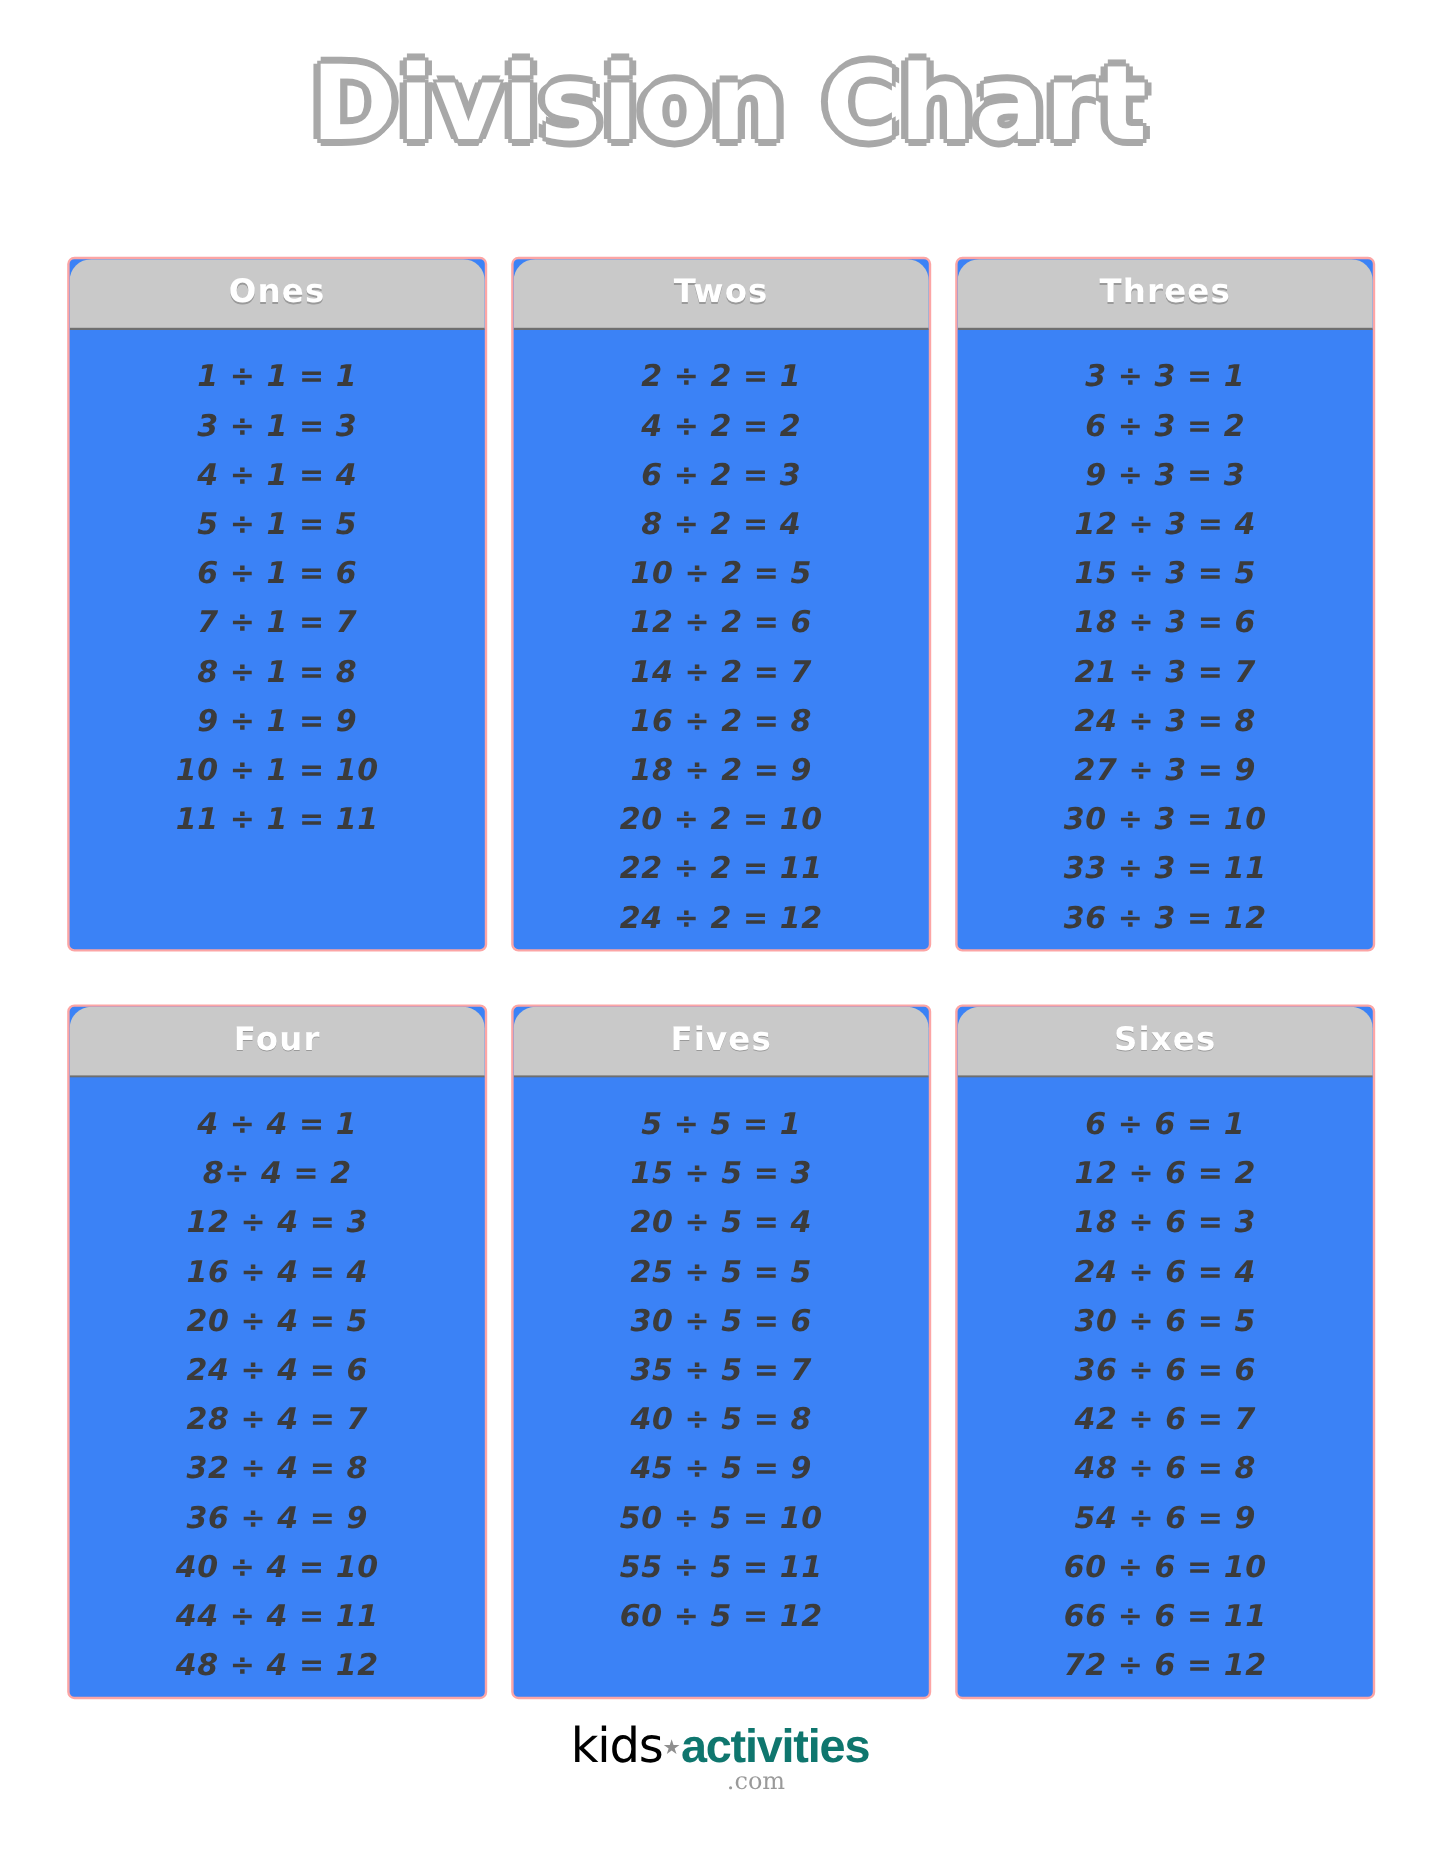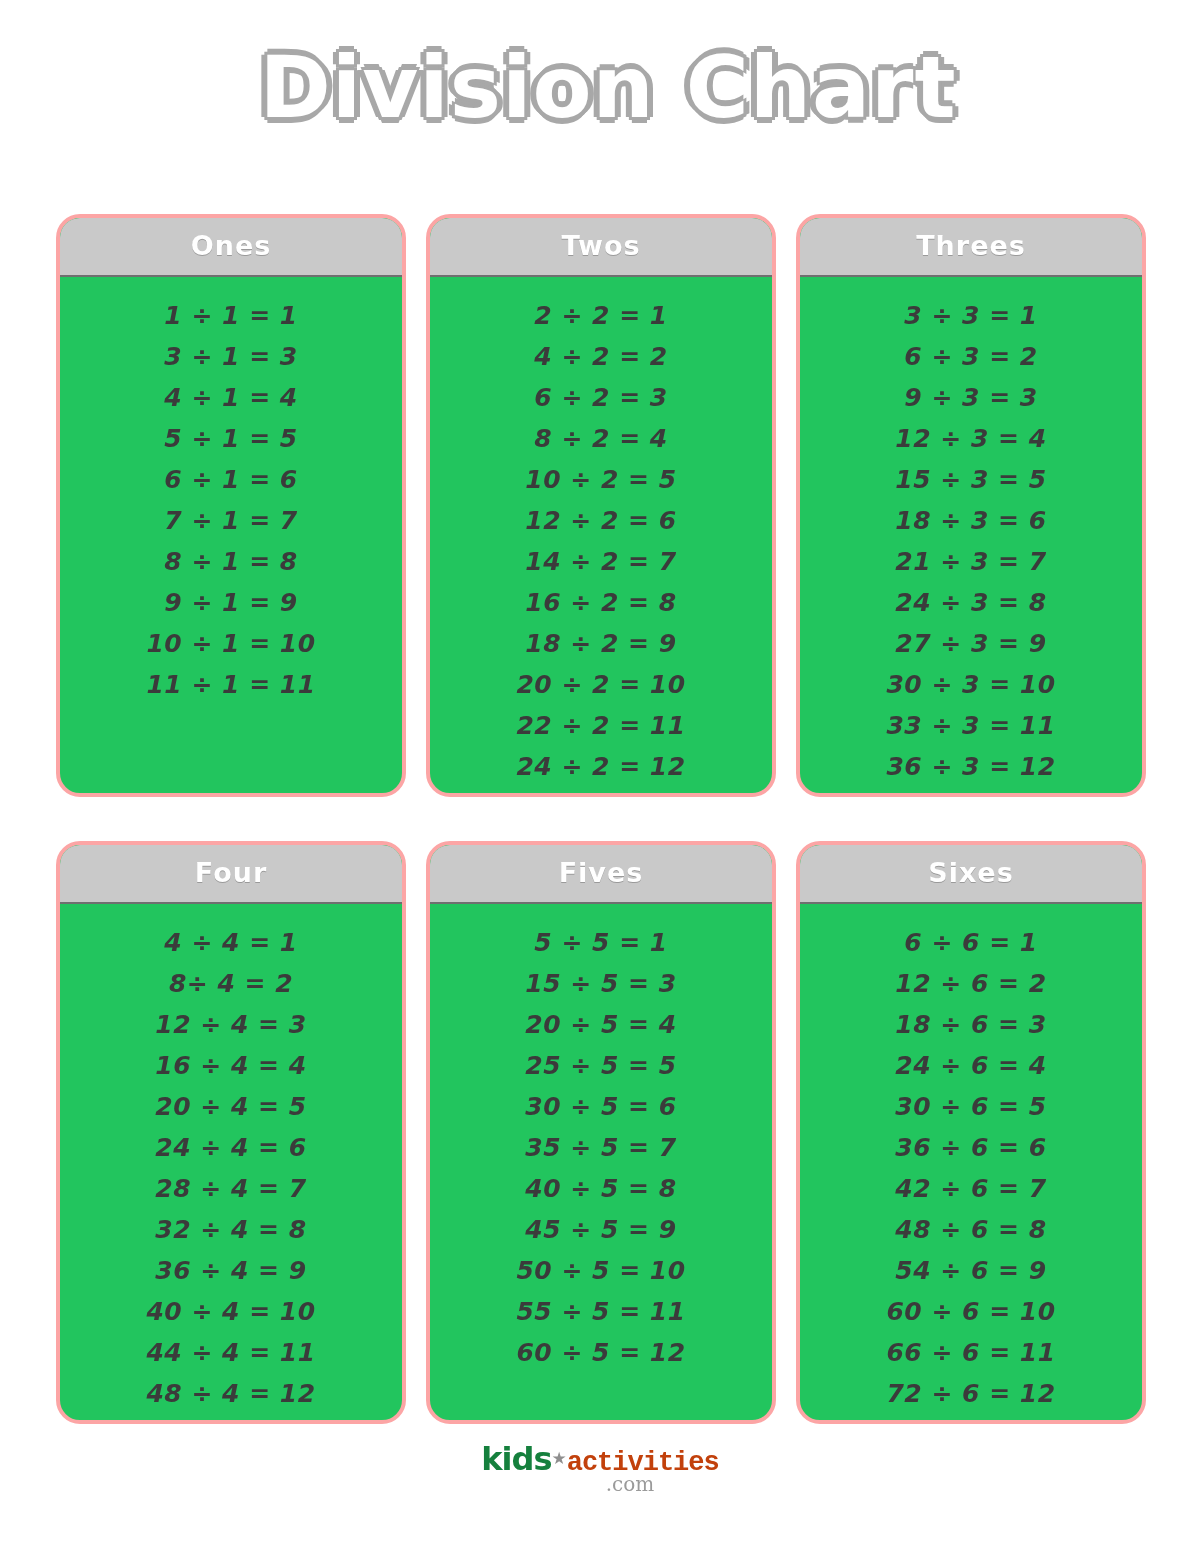--- a/index.html
+++ b/index.html
@@ -58,23 +58,23 @@
     left: 56px;
     width: 1090px;
     display: flex;
     flex-wrap: wrap;
     gap: 0 20px;
     row-gap: 44px;
   }
 
   .card {
     width: 350px;
-    border: 4px solid #fca5a5;
-    border-radius: 24px;
-    background: #22c55e;
+    border: 2px solid #fca5a5;
+    border-radius: 6px;
+    background: #3b82f6;
     box-sizing: border-box;
     overflow: hidden;
   }
 
   .card-header {
     background: #c9c9c9;
     border-bottom: 2px solid #6f6f6f;
     text-align: center;
     padding: 12px 0 14px 0;
     border-top-left-radius: 18px;
@@ -107,36 +107,36 @@
     bottom: 56px;
     left: 0;
     width: 1200px;
     text-align: center;
   }
   .logo-line {
     display: inline-block;
     position: relative;
   }
   .logo-kids {
-    font-size: 32px;
-    font-weight: bold;
-    color: #15803d;
+    font-size: 40px;
+    font-weight: normal;
+    color: #000000;
     font-family: "DejaVu Sans", sans-serif;
     letter-spacing: -1px;
   }
   .logo-star {
     font-size: 17px;
     color: #8f8f8f;
     vertical-align: super;
   }
   .logo-activities {
-    font-size: 27px;
-    font-weight: bold;
-    color: #c2410c;
-    font-family: Liberation Mono, monospace;
+    font-size: 39px;
+    font-weight: bold;
+    color: #0f766e;
+    font-family: Liberation Sans, sans-serif;
     letter-spacing: -1px;
   }
   .logo-com {
     display: block;
     font-size: 20px;
     color: #9a9a9a;
     margin-top: -6px;
     margin-left: 60px;
     font-family: "DejaVu Serif", serif;
   }

